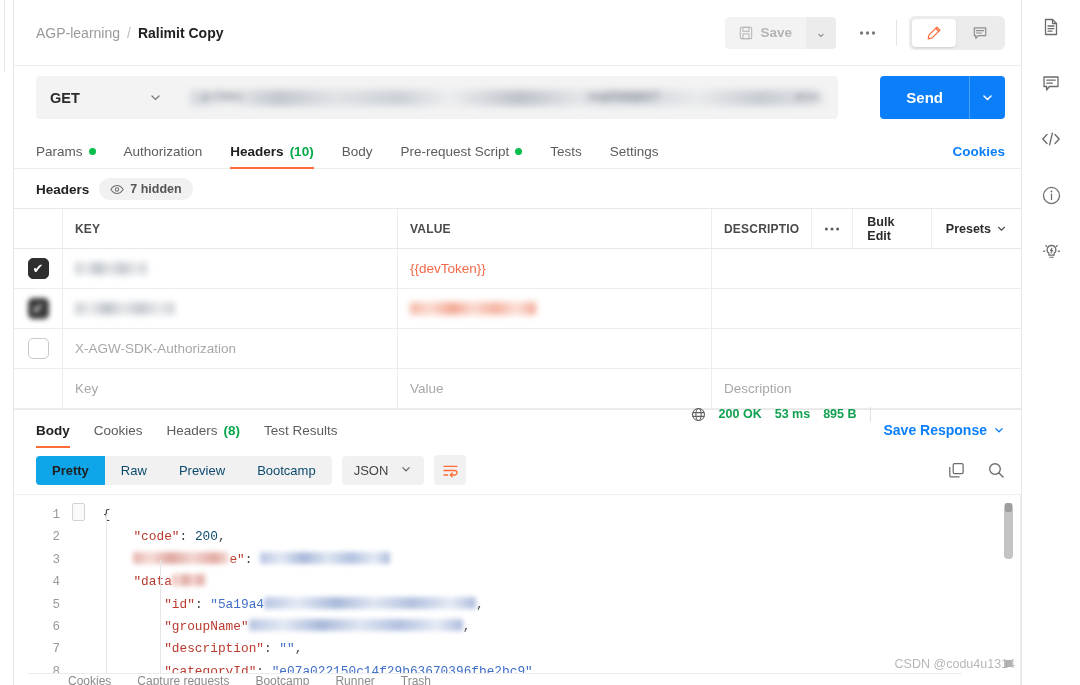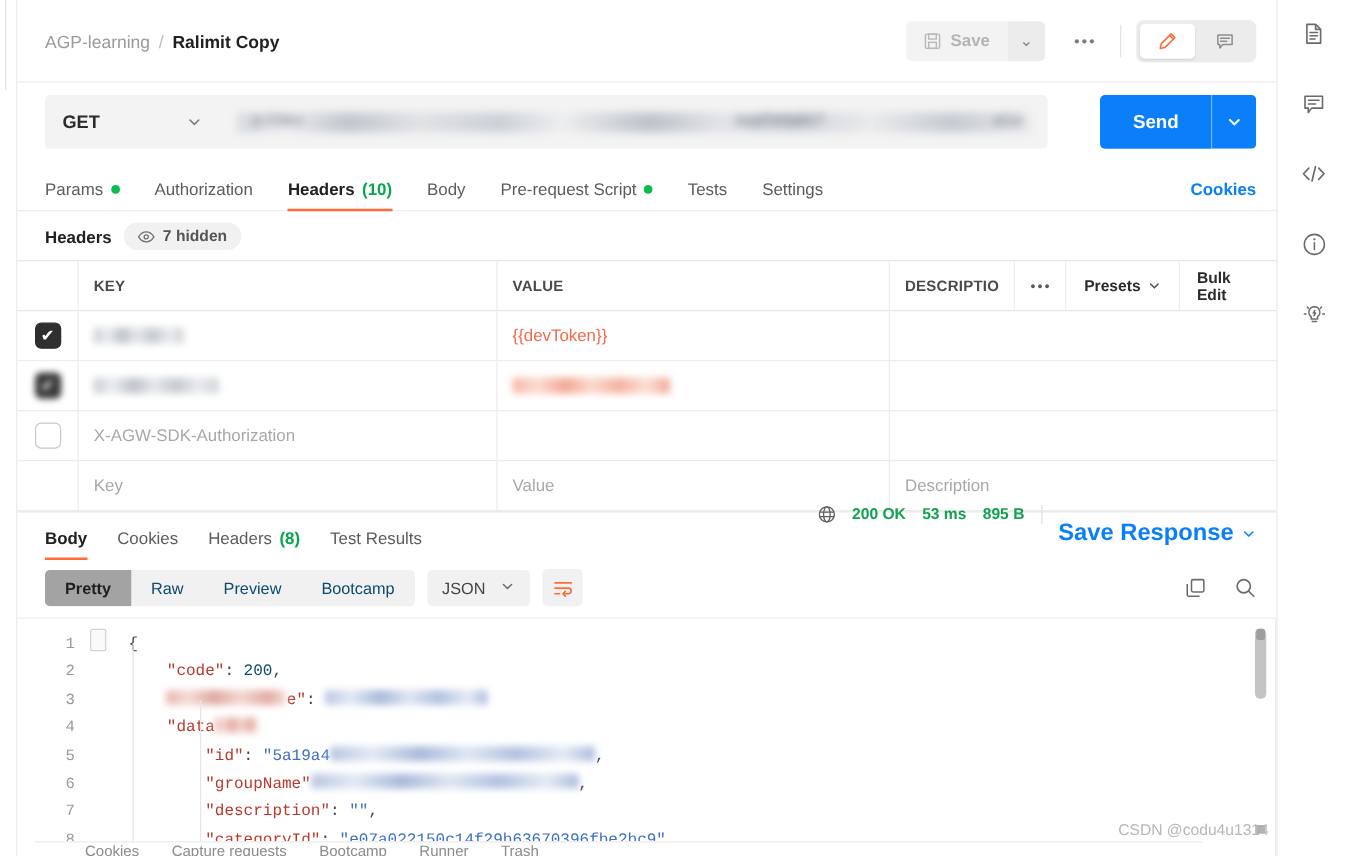--- a/index.html
+++ b/index.html
@@ -89,26 +89,26 @@
   .val-orange{color:#f26a4b;font-size:13.5px;}
   .blurtext{display:inline-block;height:13px;border-radius:2px;filter:blur(3px);
       background:linear-gradient(90deg,#c9cdd2 0%,#eceef0 15%,#bfc4ca 32%,#e6e8ea 48%,#c6cad0 66%,#eaecee 84%,#cfd3d8 100%);}
   .blurtext.red{background:linear-gradient(90deg,#f6b8a6 0%,#fbdcd2 16%,#f3a894 34%,#fbdacf 50%,#f5b3a0 68%,#fce0d7 85%,#f2a894 100%);}
 
   
   .resp{border-top:1px solid #e8e8e8;display:flex;flex-direction:column;flex:1;min-height:0;}
   .resptabs{display:flex;align-items:flex-end;height:37px;padding:0 16px 0 22px;gap:24px;position:relative;}
   .status{margin-left:auto;display:flex;align-items:center;gap:13px;padding-bottom:9px;font-size:12.5px;}
   .st-green{color:#12a150;font-weight:bold;}
-  .save-resp{color:#0b7ffa;font-weight:bold;font-size:19px;cursor:pointer;display:flex;align-items:center;gap:6px;margin-top:32px;}
+  .save-resp{color:#0b7ffa;font-weight:bold;font-size:14px;cursor:pointer;display:flex;align-items:center;gap:6px;margin-top:32px;}
   .st-sep{width:1px;height:15px;background:#e0e0e0;}
   .viewbar{display:flex;align-items:center;gap:10px;padding:8px 16px 9px 22px;}
   .seg{display:flex;background:#f1f1f1;border-radius:4px;overflow:hidden;}
   .seg-item{padding:7px 16px;font-size:13px;color:#0c4a6e;cursor:pointer;}
-  .seg-item.active{background:#a3a3a3;color:#1f1f1f;font-weight:bold;}
+  .seg-item.active{background:#0ea5e9;color:#1f1f1f;font-weight:bold;}
   .mini-sel{display:flex;align-items:flex-start;gap:12px;background:#f1f1f1;border-radius:4px;padding:7px 12px;
       font-size:13px;color:#454545;cursor:pointer;}
   .icon-btn{width:32px;height:30px;display:flex;align-items:center;justify-content:center;background:#f1f1f1;
       border-radius:4px;cursor:pointer;color:#ff6c37;}
   .view-right{margin-left:auto;display:flex;align-items:center;gap:22px;color:#6b6b6b;}
   .code{flex:1;min-height:0;display:flex;position:relative;overflow:hidden;border-top:1px solid #f0f0f0;}
   .gutter{width:58px;text-align:right;padding:9px 12px 0 0;color:#9a9a9a;font-size:12.5px;
       font-family:"Liberation Mono", monospace;line-height:22.4px;user-select:none;}
   .codelines{flex:1;padding:9px 0 0 0;font-family:"Liberation Mono", monospace;font-size:12.8px;line-height:22.4px;
       white-space:pre;position:relative;}
@@ -264,29 +264,29 @@
         <div class="c-desc" style="padding:0;">
           <div style="padding:0 12px;display:flex;align-items:center;" class="cellhdr">DESCRIPTIO</div>
           <div class="hdr-tools">
             <div class="ht dots">
               <svg width="16" height="6" viewBox="0 0 17 6" fill="#5b5b5b">
                   <circle cx="2.5" cy="3" r="1.6"></circle>
                   <circle cx="8.5" cy="3" r="1.6"></circle>
                   <circle cx="14.5" cy="3" r="1.6"></circle>
                 </svg>
             </div>
+            <div class="ht">Bulk Edit</div>
             <div class="ht">
               <span>Presets</span>
               <span>
                 <svg width="11" height="11" viewBox="0 0 14 14" fill="none" stroke="#4a4a4a" stroke-width="1.4" stroke-linecap="round">
                     <path d="M3.2 5.4L7 9.1l3.8-3.7"></path>
                   </svg>
               </span>
             </div>
-            <div class="ht">Bulk Edit</div>
           </div>
         </div>
       </div>
 
       <div class="trow">
         <div class="c-chk">
           <div class="chk on">✔</div>
         </div>
         <div class="c-key">
           <span class="blurtext" style="width:72px;"></span>

